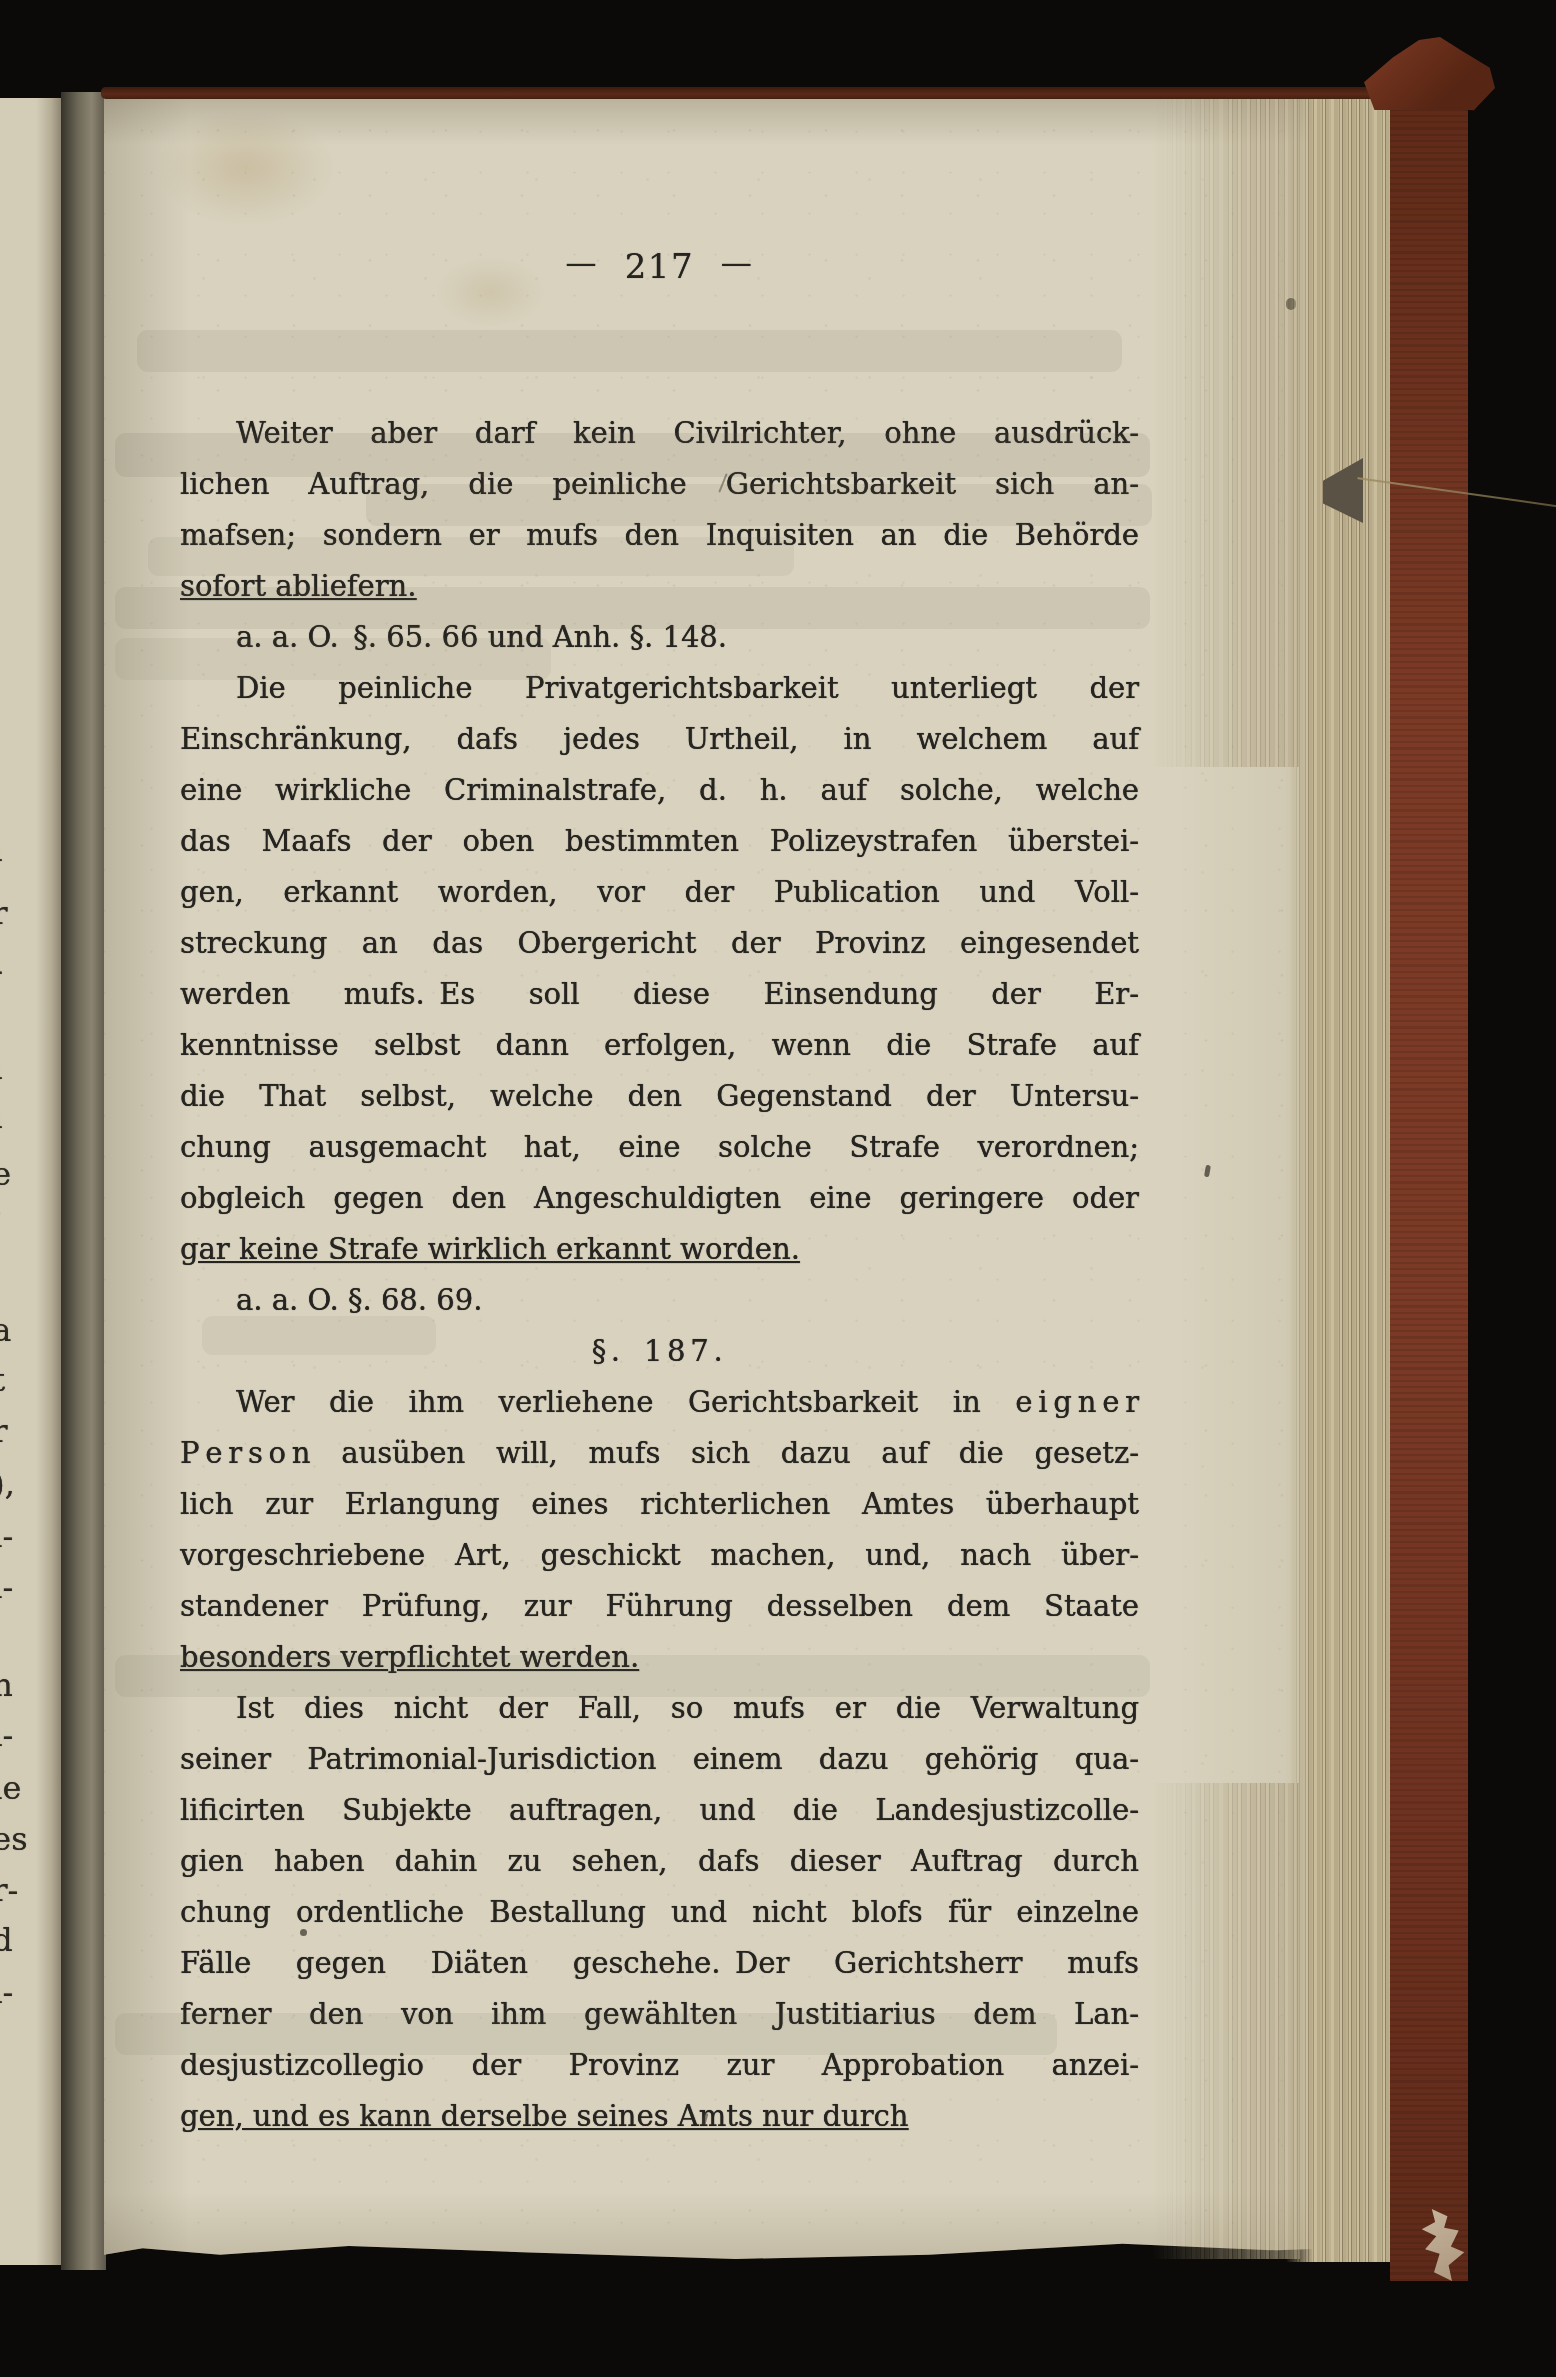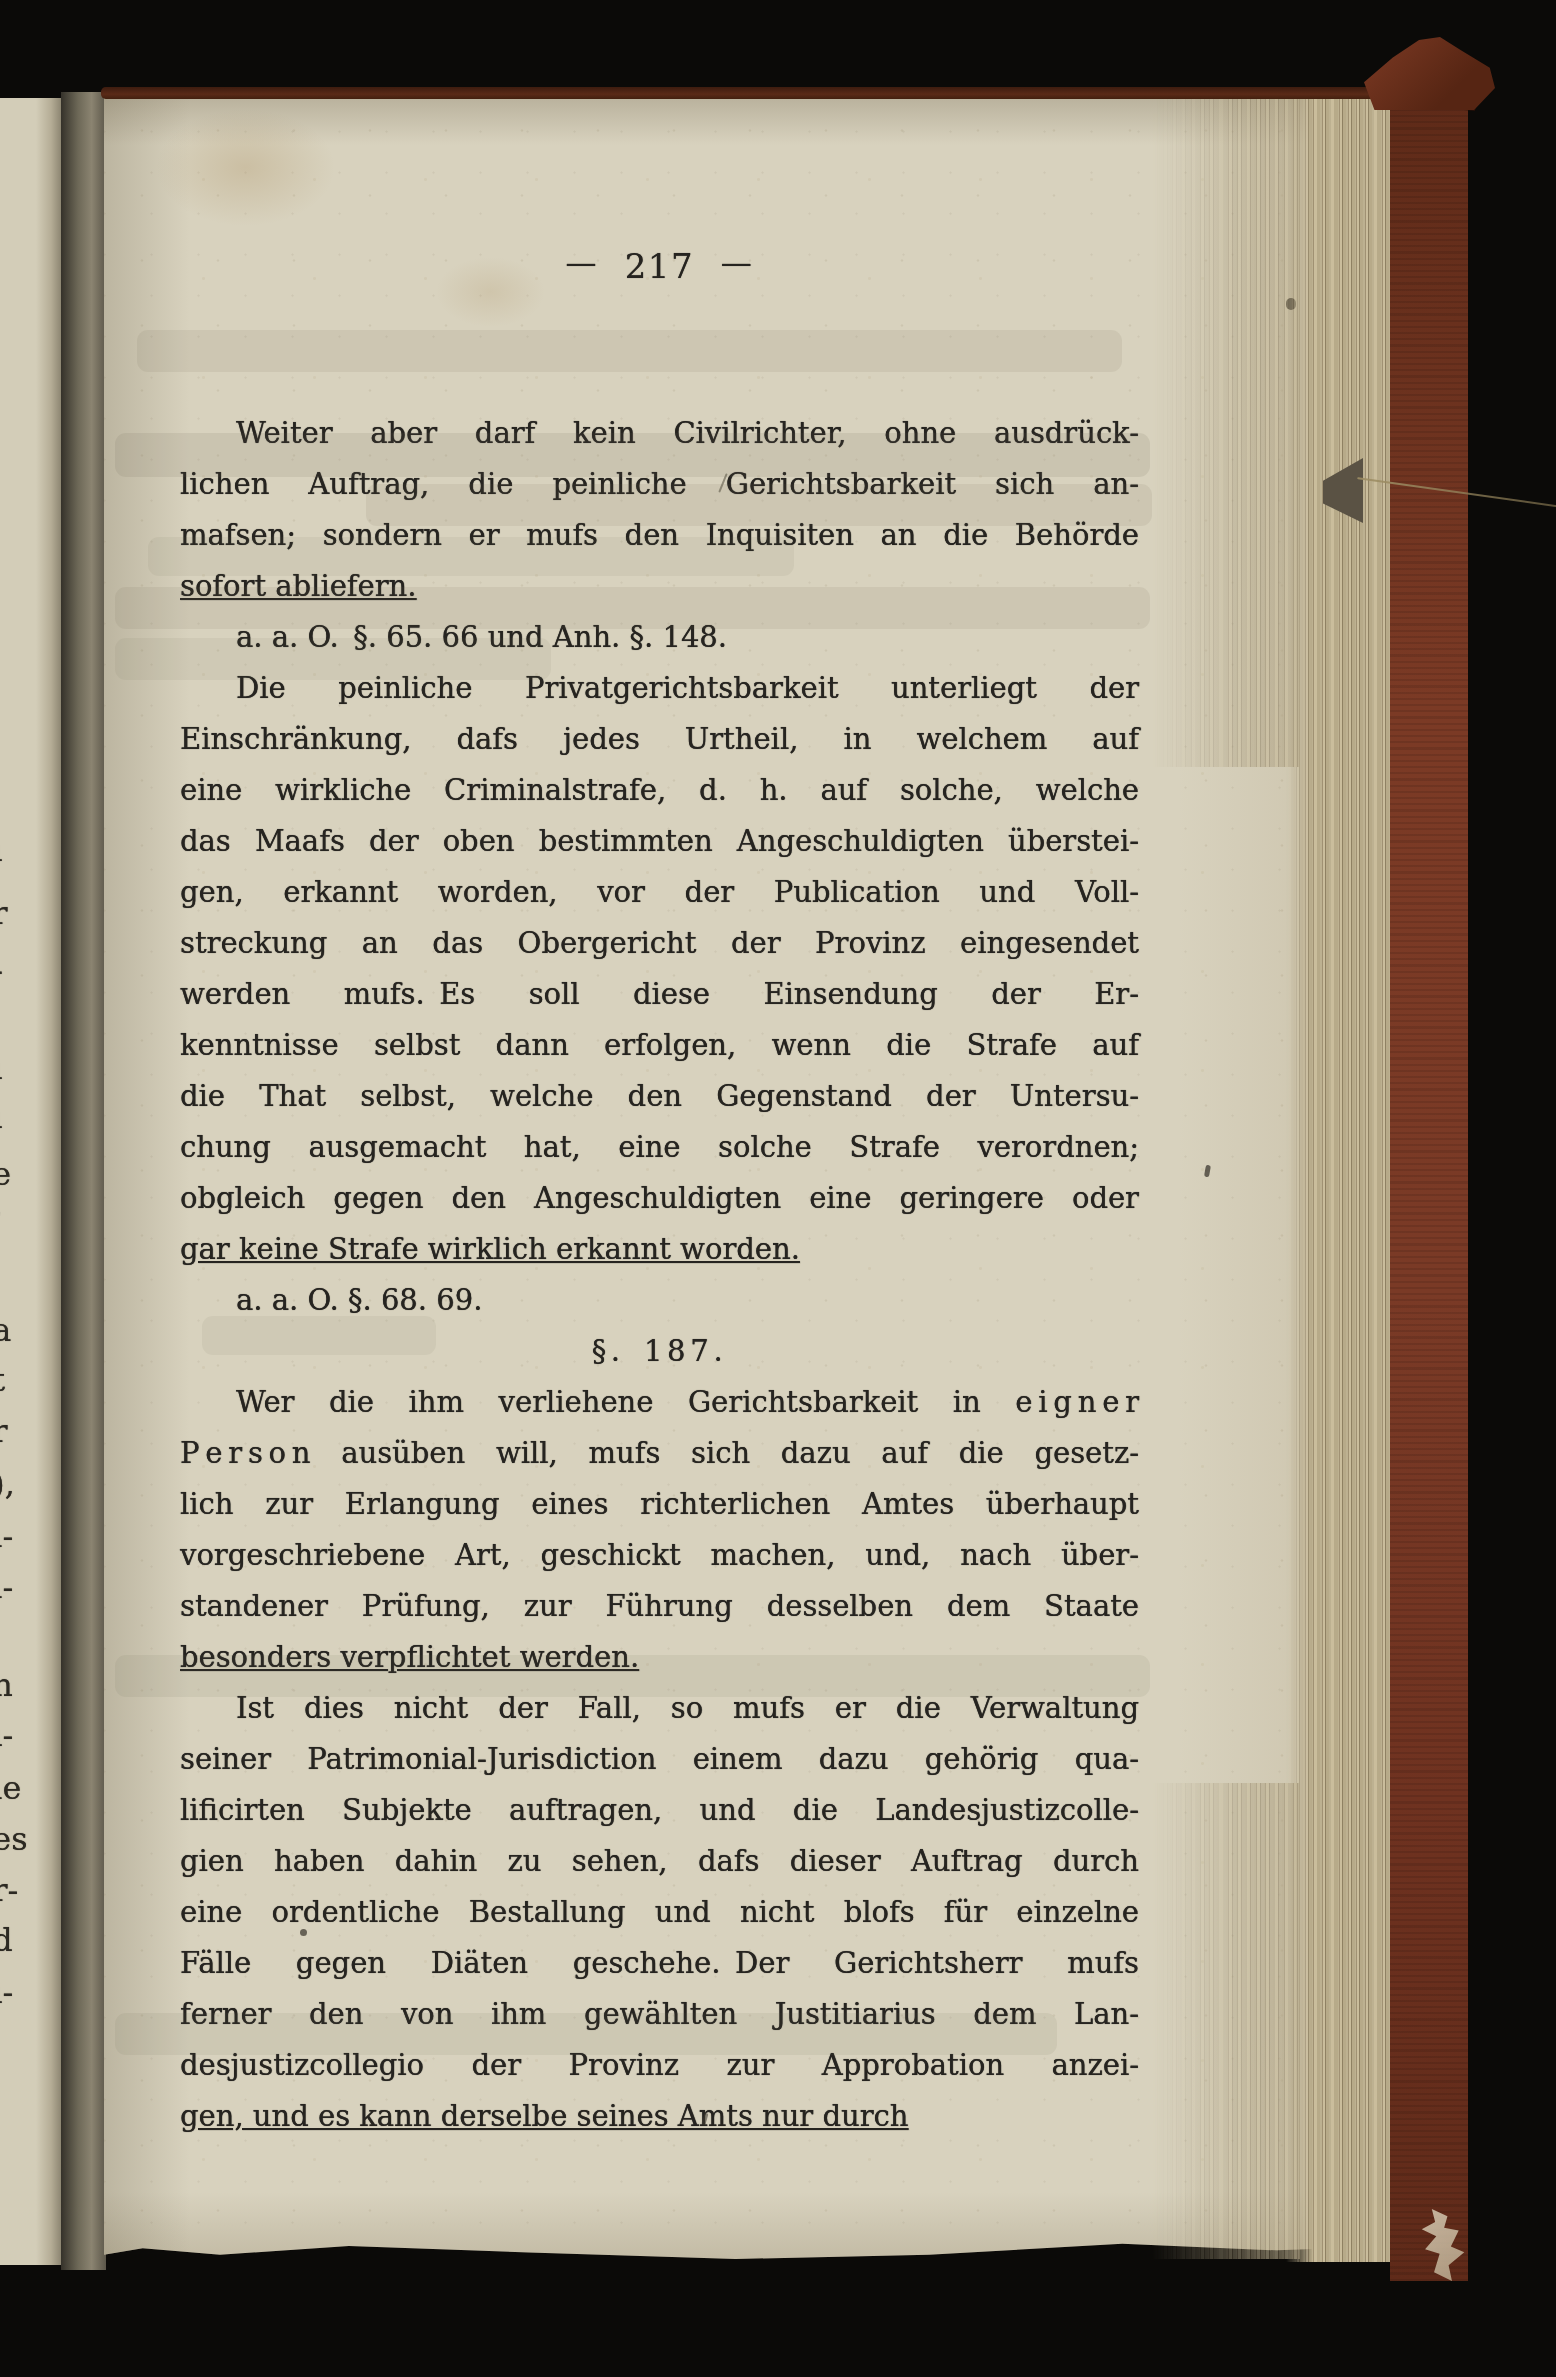--- a/index.html
+++ b/index.html
@@ -172,42 +172,42 @@
     </div>
     <div class="text-block" id="text-block">
         <div class="line l-indent">Weiter aber darf kein Civilrichter, ohne ausdrück-</div>
         <div class="line l-justify">lichen Auftrag, die peinliche Gerichtsbarkeit sich an-</div>
         <div class="line l-justify">mafsen; sondern er mufs den Inquisiten an die Behörde</div>
         <div class="line l-end">sofort abliefern.</div>
         <div class="line l-indent-end">a. a. O. §. 65. 66 und Anh. §. 148.</div>
         <div class="line l-indent">Die peinliche Privatgerichtsbarkeit unterliegt der</div>
         <div class="line l-justify">Einschränkung, dafs jedes Urtheil, in welchem auf</div>
         <div class="line l-justify">eine wirkliche Criminalstrafe, d. h. auf solche, welche</div>
-        <div class="line l-justify">das Maafs der oben bestimmten Angeschuldigten überstei-</div>
+        <div class="line l-justify">das Maafs der oben bestimmten Polizeystrafen überstei-</div>
         <div class="line l-justify">gen, erkannt worden, vor der Publication und Voll-</div>
         <div class="line l-justify">streckung an das Obergericht der Provinz eingesendet</div>
         <div class="line l-justify">werden mufs. Es soll diese Einsendung der Er-</div>
         <div class="line l-justify">kenntnisse selbst dann erfolgen, wenn die Strafe auf</div>
         <div class="line l-justify">die That selbst, welche den Gegenstand der Untersu-</div>
         <div class="line l-justify">chung ausgemacht hat, eine solche Strafe verordnen;</div>
         <div class="line l-justify">obgleich gegen den Angeschuldigten eine geringere oder</div>
         <div class="line l-end">gar keine Strafe wirklich erkannt worden.</div>
         <div class="line l-indent-end">a. a. O. §. 68. 69.</div>
         <div class="line l-center">§. 187.</div>
         <div class="line l-indent">Wer die ihm verliehene Gerichtsbarkeit in e i g n e r</div>
         <div class="line l-justify">P e r s o n ausüben will, mufs sich dazu auf die gesetz-</div>
         <div class="line l-justify">lich zur Erlangung eines richterlichen Amtes überhaupt</div>
         <div class="line l-justify">vorgeschriebene Art, geschickt machen, und, nach über-</div>
         <div class="line l-justify">standener Prüfung, zur Führung desselben dem Staate</div>
         <div class="line l-end">besonders verpflichtet werden.</div>
         <div class="line l-indent">Ist dies nicht der Fall, so mufs er die Verwaltung</div>
         <div class="line l-justify">seiner Patrimonial-Jurisdiction einem dazu gehörig qua-</div>
         <div class="line l-justify">lificirten Subjekte auftragen, und die Landesjustizcolle-</div>
         <div class="line l-justify">gien haben dahin zu sehen, dafs dieser Auftrag durch</div>
-        <div class="line l-justify">eine ordentliche Bestallung und nicht blofs für einzelne</div>
+        <div class="line l-justify">chung ordentliche Bestallung und nicht blofs für einzelne</div>
         <div class="line l-justify">Fälle gegen Diäten geschehe. Der Gerichtsherr mufs</div>
         <div class="line l-justify">ferner den von ihm gewählten Justitiarius dem Lan-</div>
         <div class="line l-justify">desjustizcollegio der Provinz zur Approbation anzei-</div>
         <div class="line l-end">gen, und es kann derselbe seines Amts nur durch</div>
       </div>
   </div>
 
   <div class="stain-layer" id="stain-layer">
       <div class="stain" style="left: 156px; top: 109px; width: 179px; height: 117px; opacity: 0.45;"></div>
       <div class="stain" style="left: 436px; top: 257px; width: 109px; height: 70px; opacity: 0.3;"></div>

